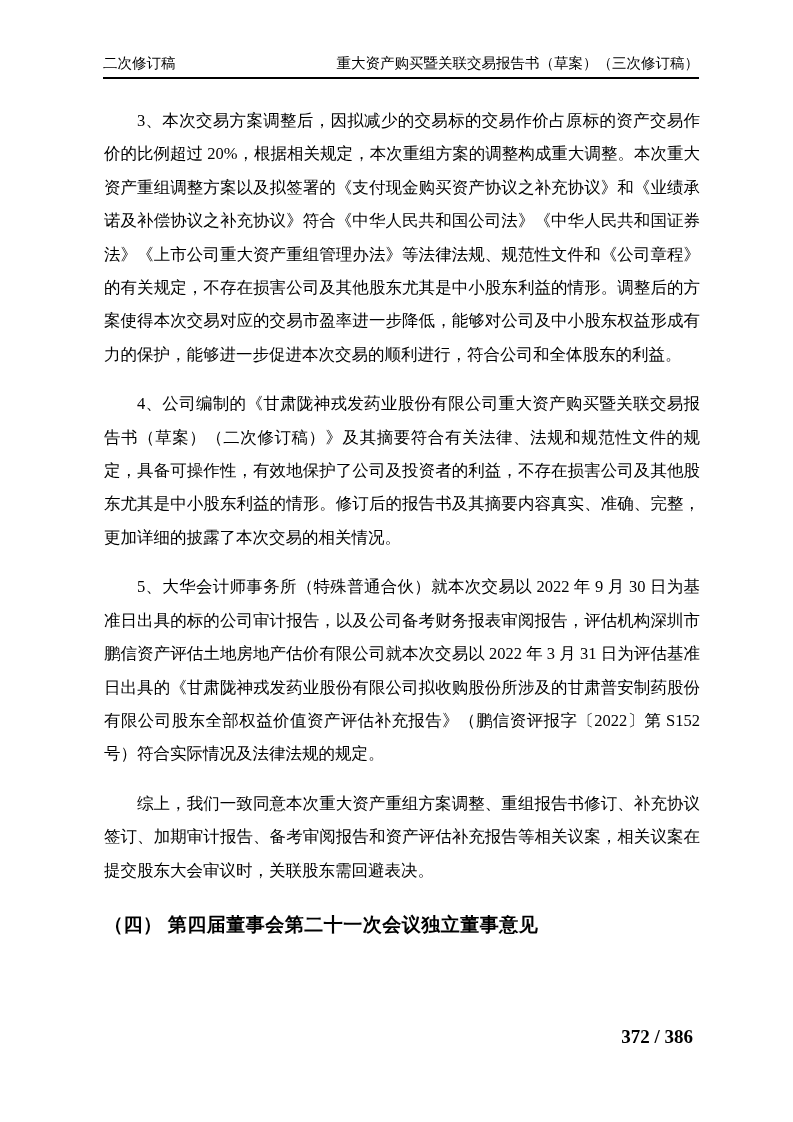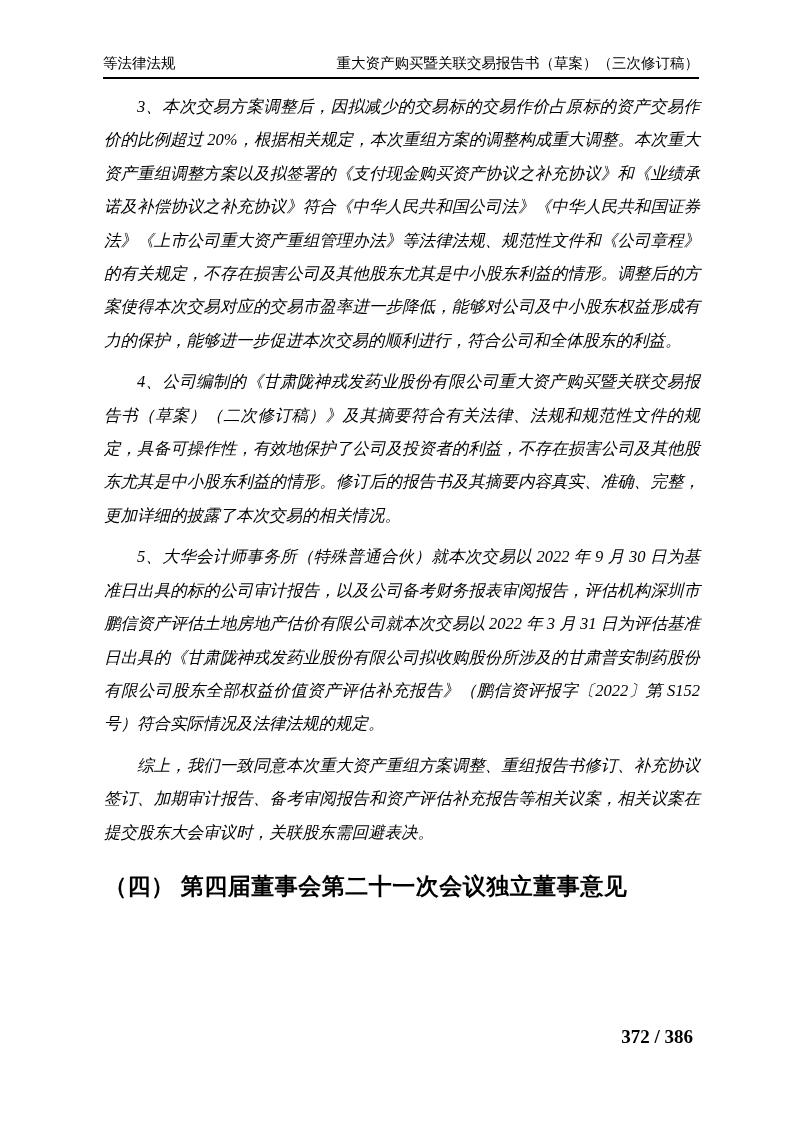--- a/index.html
+++ b/index.html
@@ -31,32 +31,31 @@
     line-height: 18px;
     white-space: nowrap;
   }
   .doc-body {
     position: absolute;
     left: 104px;
     right: 93px;
     top: 88px;
   }
   .para {
-    margin: 2px 0 8px 0;
+    margin: 16px 0 8px 0;
     font-size: 16.5px;
     line-height: 33.4px;
     text-align: justify;
     text-justify: inter-ideograph;
     text-indent: 2em;
     word-break: break-all;
-    font-style: italic;
   }
   .section-heading {
     margin: 23px 0 7px 0;
-    font-size: 23px;
+    font-size: 19px;
     font-weight: bold;
     line-height: 30px;
     letter-spacing: 0.5px;
     text-indent: 0;
   }
   .bold-para {
     font-weight: bold;
     letter-spacing: 0.3px;
     margin-bottom: 0;
   }
@@ -68,21 +67,21 @@
     font-weight: bold;
     line-height: 18px;
   }
 </style>
 </head>
 <body>
 
 <div class="page">
 
   <div class="header">
-    <span>等法律法规</span>
+    <span>二次修订稿</span>
     <span>重大资产购买暨关联交易报告书（草案）（三次修订稿）</span>
   </div>
 
   <div class="doc-body">
     <p class="para">3、本次交易方案调整后，因拟减少的交易标的交易作价占原标的资产交易作价的比例超过 20%，根据相关规定，本次重组方案的调整构成重大调整。本次重大资产重组调整方案以及拟签署的《支付现金购买资产协议之补充协议》和《业绩承诺及补偿协议之补充协议》符合《中华人民共和国公司法》《中华人民共和国证券法》《上市公司重大资产重组管理办法》等法律法规、规范性文件和《公司章程》的有关规定，不存在损害公司及其他股东尤其是中小股东利益的情形。调整后的方案使得本次交易对应的交易市盈率进一步降低，能够对公司及中小股东权益形成有力的保护，能够进一步促进本次交易的顺利进行，符合公司和全体股东的利益。</p>
     <p class="para">4、公司编制的《甘肃陇神戎发药业股份有限公司重大资产购买暨关联交易报告书（草案）（二次修订稿）》及其摘要符合有关法律、法规和规范性文件的规定，具备可操作性，有效地保护了公司及投资者的利益，不存在损害公司及其他股东尤其是中小股东利益的情形。修订后的报告书及其摘要内容真实、准确、完整，更加详细的披露了本次交易的相关情况。</p>
     <p class="para">5、大华会计师事务所（特殊普通合伙）就本次交易以 2022 年 9 月 30 日为基准日出具的标的公司审计报告，以及公司备考财务报表审阅报告，评估机构深圳市鹏信资产评估土地房地产估价有限公司就本次交易以 2022 年 3 月 31 日为评估基准日出具的《甘肃陇神戎发药业股份有限公司拟收购股份所涉及的甘肃普安制药股份有限公司股东全部权益价值资产评估补充报告》（鹏信资评报字〔2022〕第 S152 号）符合实际情况及法律法规的规定。</p>
     <p class="para">综上，我们一致同意本次重大资产重组方案调整、重组报告书修订、补充协议签订、加期审计报告、备考审阅报告和资产评估补充报告等相关议案，相关议案在提交股东大会审议时，关联股东需回避表决。</p>
 
     <h2 class="section-heading">（四） 第四届董事会第二十一次会议独立董事意见</h2>

